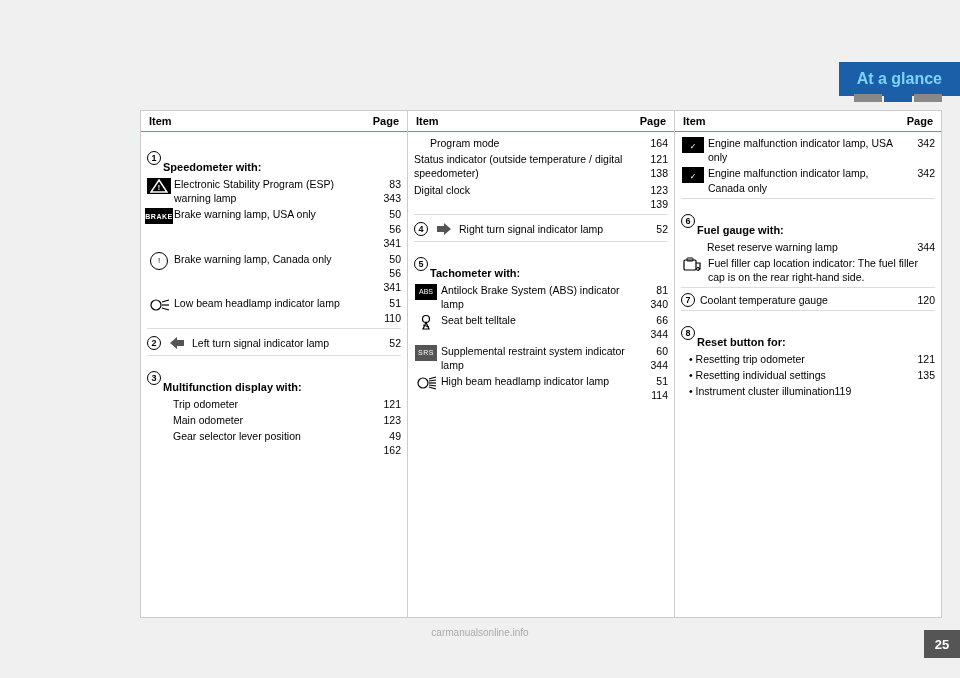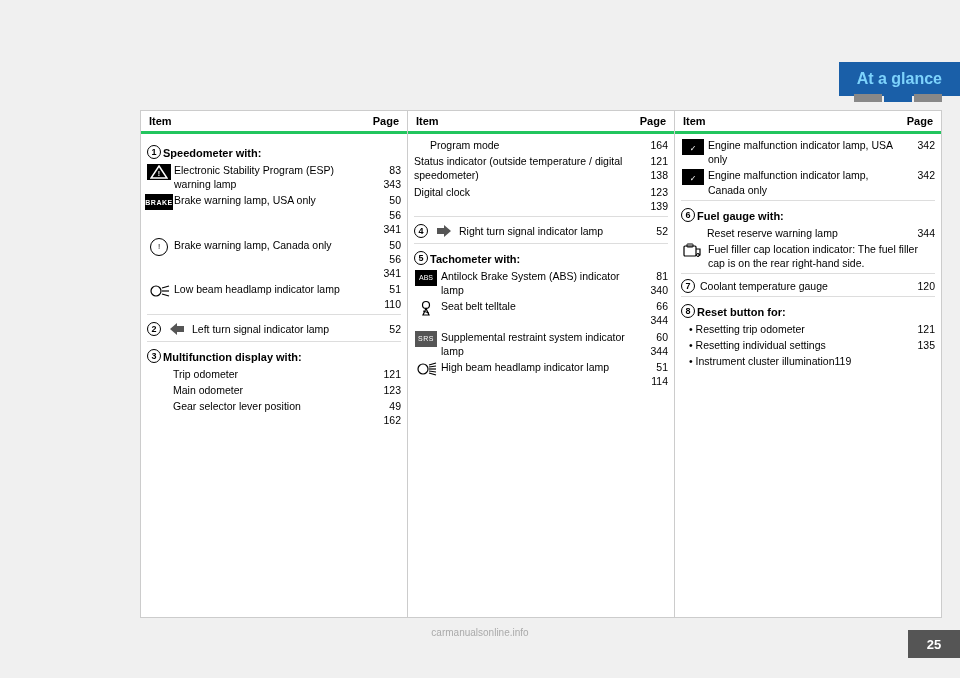--- a/index.html
+++ b/index.html
@@ -26,21 +26,21 @@
       font-weight: bold;
     }
 
     
     .page-number-box {
       position: absolute;
       bottom: 20px;
       right: 0;
       background: #555;
       color: white;
-      width: 52px;
+      width: 36px;
       height: 28px;
       display: flex;
       align-items: center;
       justify-content: center;
       font-size: 13px;
       font-weight: bold;
     }
 
     
     .nav-tabs {
@@ -79,34 +79,34 @@
       background: white;
       padding: 0;
     }
     .table-col + .table-col {
       border-left: none;
     }
 
     .col-header {
       display: flex;
       justify-content: space-between;
-      border-bottom: 3px solid #22c55e;
+      border-bottom: 1px solid #22c55e;
       padding: 4px 8px;
       font-weight: bold;
       font-size: 11px;
       background: white;
     }
 
     .col-body {
       padding: 4px 6px;
     }
 
     .section-title {
       font-weight: bold;
-      margin-top: 4px;
+      margin-top: 20px;
       margin-bottom: 2px;
       font-size: 11px;
     }
 
     .item-row {
       display: flex;
       align-items: flex-start;
       margin-bottom: 2px;
       gap: 3px;
     }

